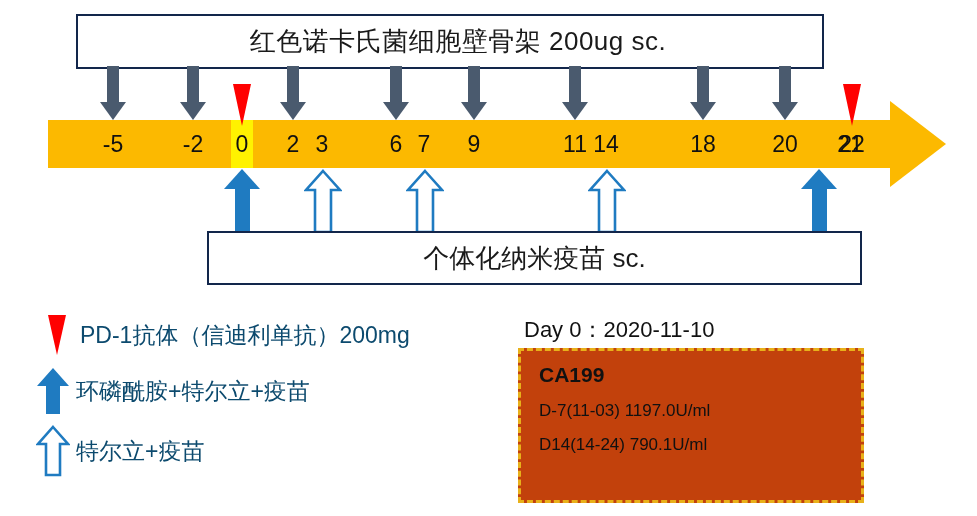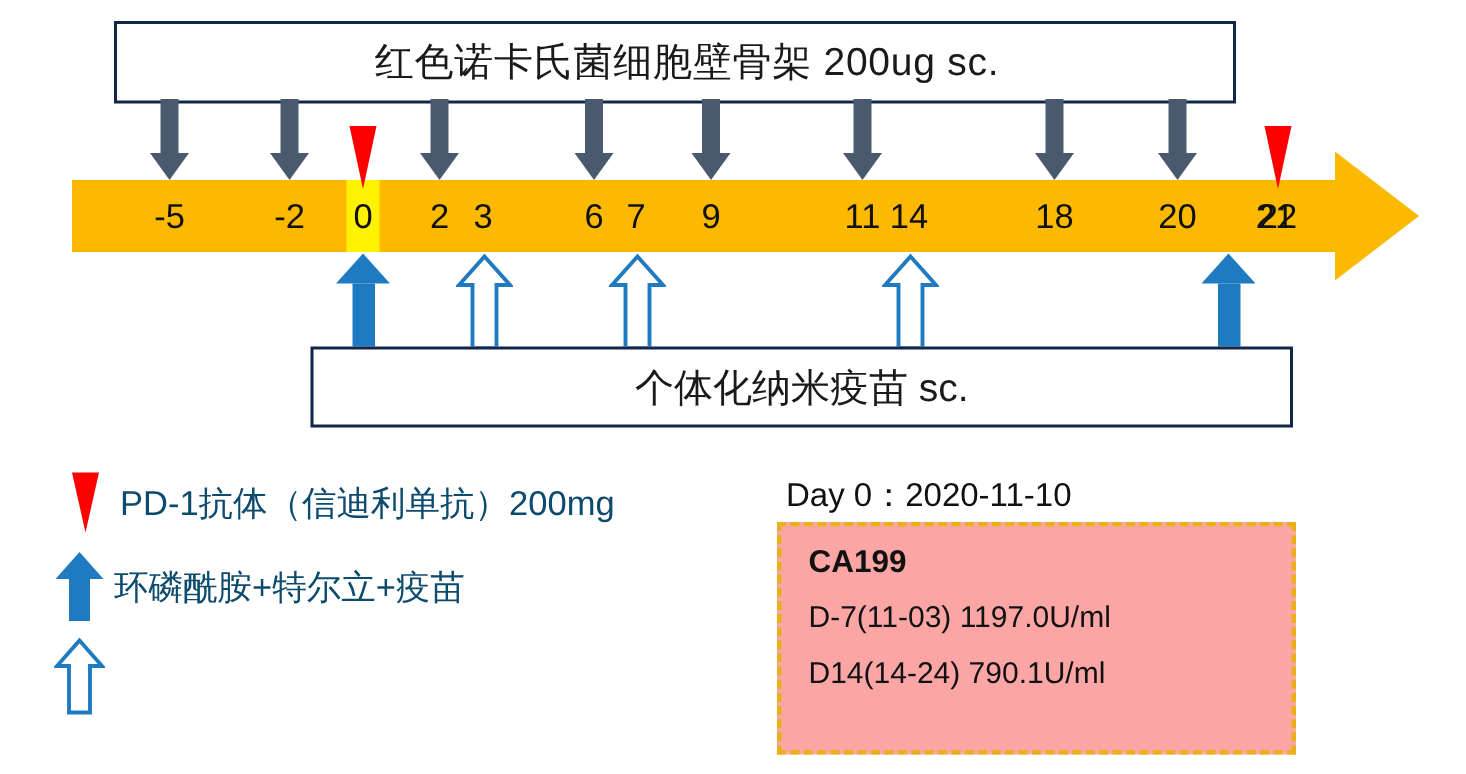--- a/index.html
+++ b/index.html
@@ -197,31 +197,31 @@
     white-space: nowrap;
   }
   .ca-box {
     position: absolute;
     left: 518px;
     top: 348px;
     width: 346px;
     height: 155px;
     border: 3px dashed #E8B11A;
     box-sizing: border-box;
-    background: #fca5a5;
+    background: #c2410c;
     padding: 12px 0 0 18px;
   }
   .ca-title {
     font-size: 21px;
     font-weight: bold;
     color: #111111;
     margin-bottom: 14px;
   }
   .ca-line {
-    font-size: 20px;
+    font-size: 17px;
     color: #111111;
     margin-bottom: 14px;
     white-space: nowrap;
   }
 </style>
 </head>
 <body>
 
 <div id="canvas">
 
@@ -337,20 +337,21 @@
       </span>
       <span class="legend-text">环磷酰胺+特尔立+疫苗</span>
     </div>
 
     <div class="legend-row r2">
       <span class="legend-icon">
         <svg width="34" height="54" viewBox="0 0 34 54">
           <polygon points="17,3 32,20 24,20 24,51 10,51 10,20 2,20" fill="#ffffff" stroke="#1F7BC1" stroke-width="2.6"></polygon>
         </svg>
       </span>
+      <span class="legend-text">特尔立+疫苗</span>
     </div>
   </div>
 
   <div class="day0-note">Day 0：2020-11-10</div>
 
   <div class="ca-box">
     <div class="ca-title">CA199</div>
     <div class="ca-line">D-7(11-03) 1197.0U/ml</div>
     <div class="ca-line">D14(14-24) 790.1U/ml</div>
   </div>

